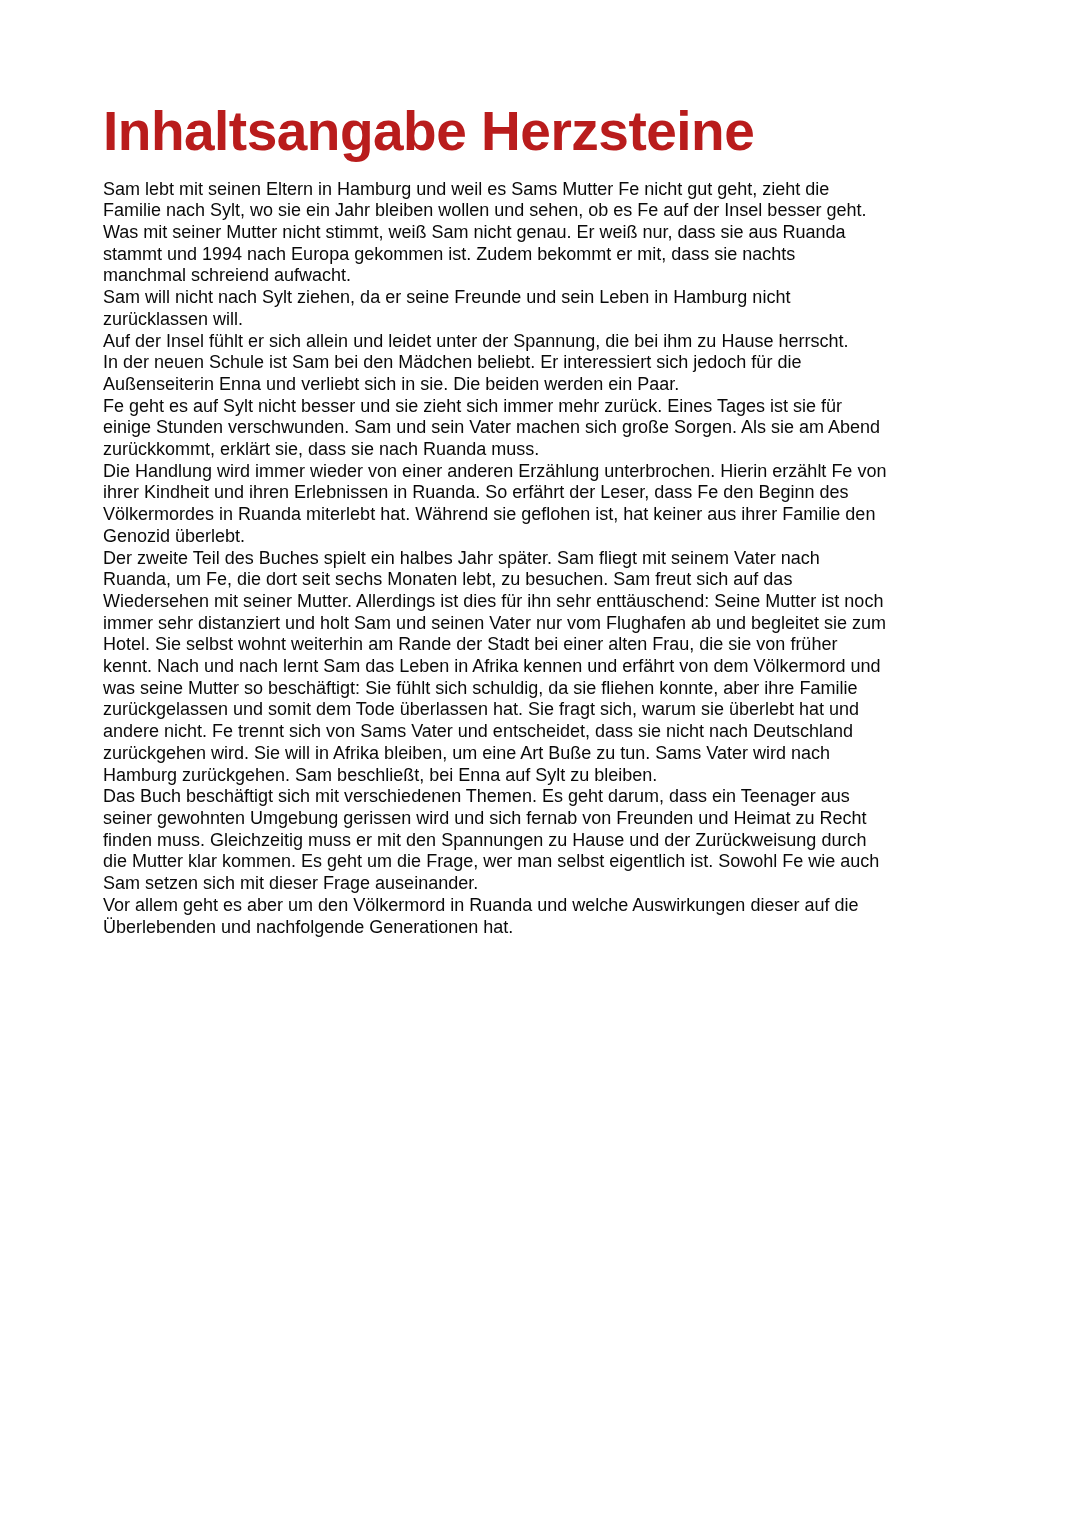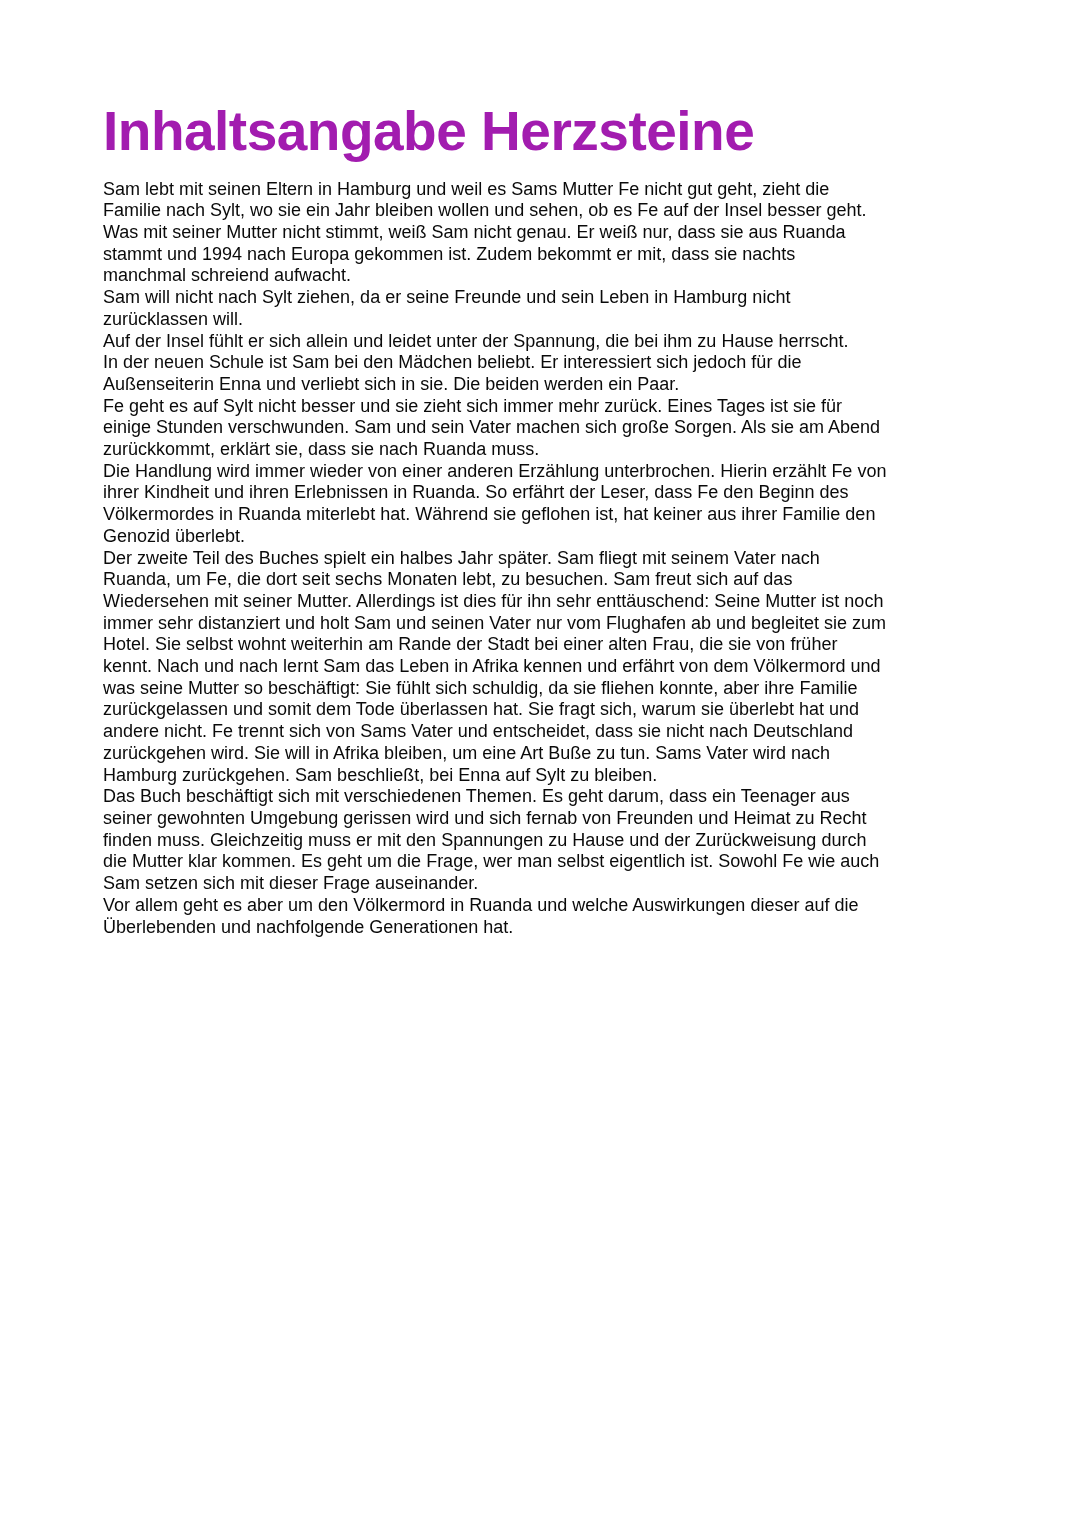--- a/index.html
+++ b/index.html
@@ -17,21 +17,21 @@
     color: #000000;
   }
   .doc-title {
     margin: 0;
     padding: 101px 95px 0 103px;
     font-family: "Liberation Sans", sans-serif;
     font-weight: bold;
     font-size: 55px;
     line-height: 1.12;
     letter-spacing: -0.5px;
-    color: #a21caf;
+    color: #b91c1c;
     white-space: nowrap;
   }
   .doc-body {
     margin: 0;
     padding: 16px 90px 0 103px;
     font-family: "Liberation Sans", sans-serif;
     font-size: 18px;
     line-height: 21.7px;
     color: #0a0a0a;
     white-space: pre-line;

